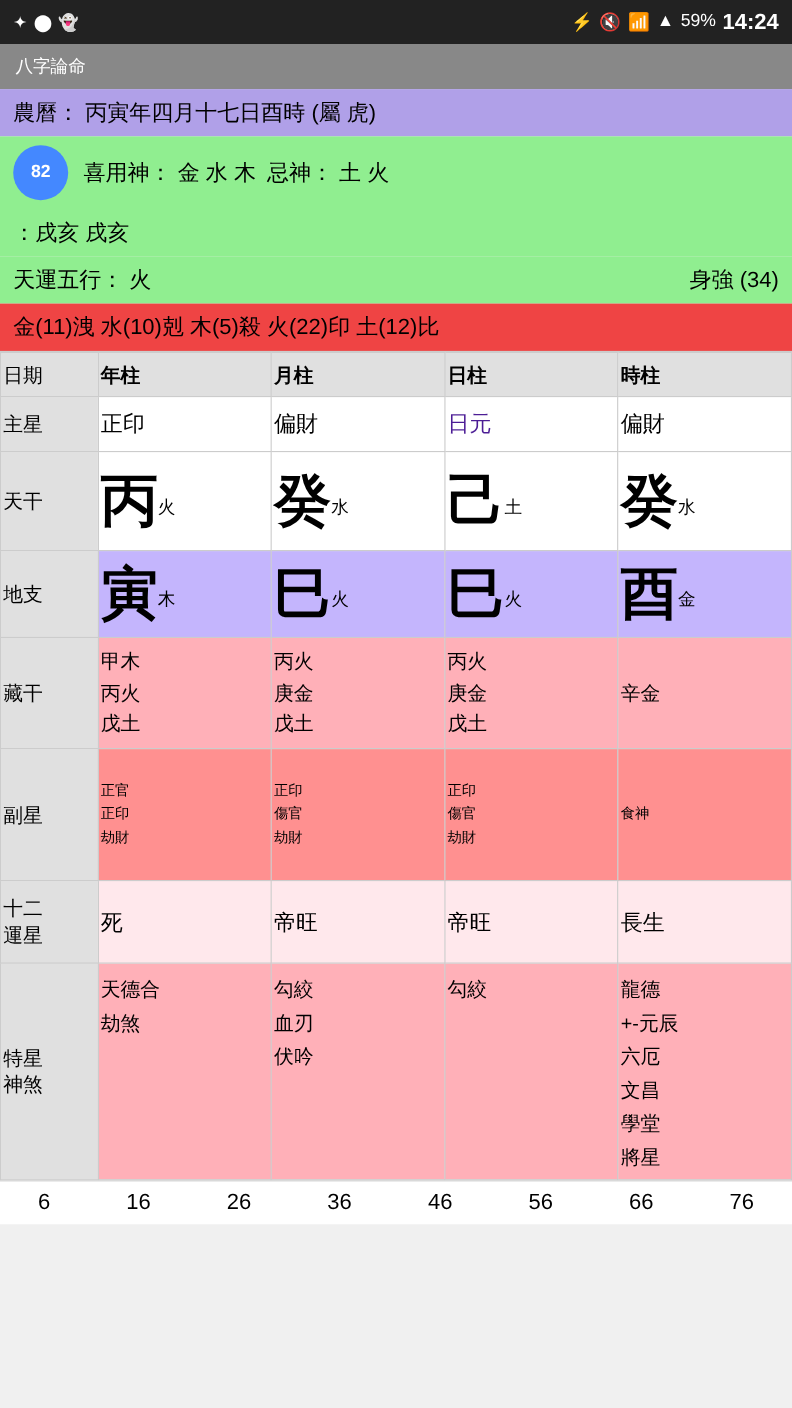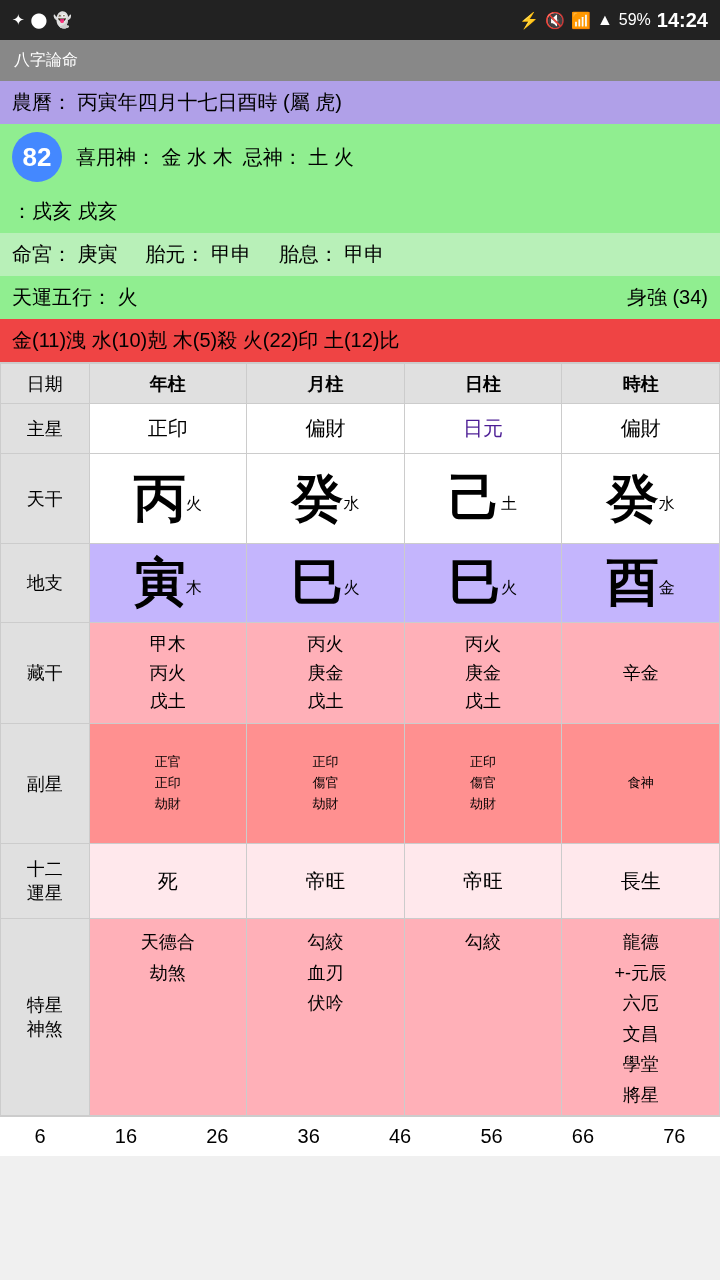--- a/index.html
+++ b/index.html
@@ -73,21 +73,20 @@
       border-bottom: 1px solid #ccc;
     }
 
     
     #bazi-table {
       width: 720px;
       border-collapse: collapse;
     }
     #bazi-table td, #bazi-table th {
       border: 1px solid #ccc;
-      text-align: center;
       vertical-align: middle;
       padding: 4px 2px;
     }
 
     
     .th-header {
       background: #e0e0e0;
       font-size: 18px;
       font-weight: bold;
       height: 40px;
@@ -187,21 +186,21 @@
 
     .circle-score {
       display: inline-flex;
       align-items: center;
       justify-content: center;
       width: 50px;
       height: 50px;
       border-radius: 50%;
       background: #4488ff;
       color: white;
-      font-size: 26px;
+      font-size: 16px;
       font-weight: bold;
       margin-right: 4px;
       vertical-align: middle;
     }
   </style>
 </head>
 <body>
 
 <div id="status-bar">
   <div class="status-left">
@@ -232,27 +231,20 @@
   <div class="row-green" style="display:flex; align-items:center; gap:10px;">
     <span class="circle-score">82</span>
     <span>喜用神： 金 水 木</span>
     <span>忌神： 土 火</span>
   </div>
 
   <div class="row-green2">
     <span>：戌亥 戌亥</span>
   </div>
 
-  <div class="row-lightgreen">
-    <span>命宮： 庚寅</span>
-    &nbsp;&nbsp;&nbsp;
-    <span>胎元： 甲申</span>
-    &nbsp;&nbsp;&nbsp;
-    <span>胎息： 甲申</span>
-  </div>
 
   <div class="row-green" style="display:flex; justify-content:space-between;">
     <span>天運五行： 火</span>
     <span>身強 (34)</span>
   </div>
 
   <div class="row-elements">
     <span>金(11)洩  水(10)剋  木(5)殺  火(22)印  土(12)比</span>
   </div>
 

